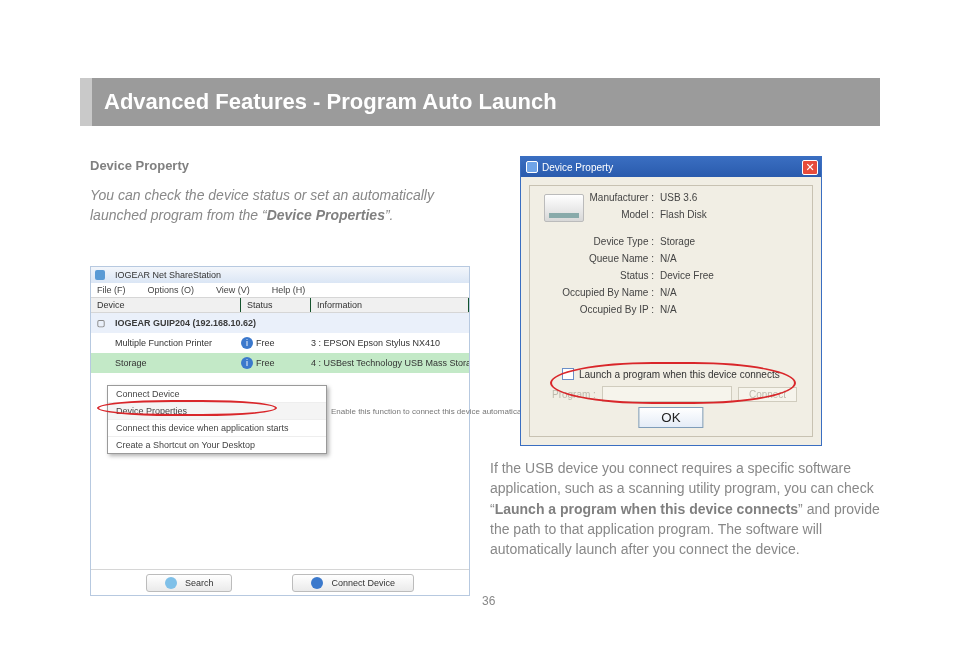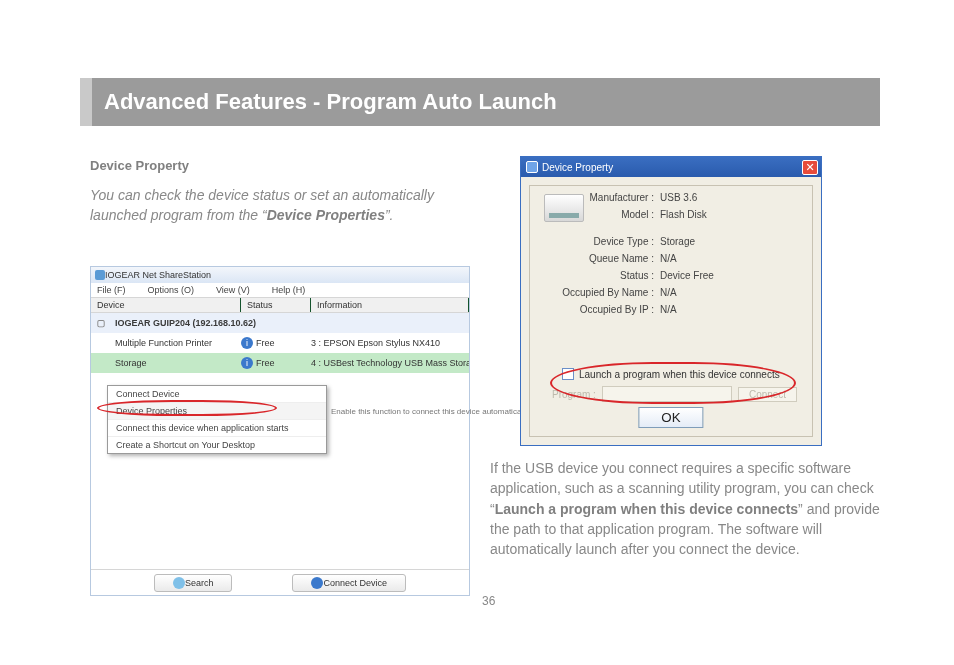--- a/index.html
+++ b/index.html
@@ -56,21 +56,21 @@
     position: absolute;
     left: 90px; top: 266px;
     width: 380px; height: 330px;
     border: 1px solid #b7c9e0;
     background: #fff;
     font-size: 9px;
     color: #333;
   }
   .ss1-titlebar {
     height: 16px; background: linear-gradient(#f3f6fb,#dbe6f5);
-    display:flex; align-items:center; gap:0; padding:0 4px;
+    display:flex; align-items:center; gap:10px; padding:0 4px;
   }
   .ss1-titlebar .ico { width:10px; height:10px; background:#5b9bd5; border-radius:2px; }
   .ss1-menu { display:flex; gap:22px; padding:2px 6px; border-bottom:1px solid #d6d6d6; color:#444;}
   .ss1-cols { display:flex; gap:0; border-bottom:1px solid #d6d6d6; background:#f0f0f0;}
   .ss1-cols div { padding:2px 6px; border-right:1px solid #14532d; }
   .ss1-cols .c1{width:150px;} .ss1-cols .c2{width:70px;} .ss1-cols .c3{flex:1;}
   .ss1-body { position:relative; height: 260px; }
   .ss1-row {
     display:flex; align-items:center; height:20px;
   }
@@ -98,21 +98,21 @@
     position:absolute; left:6px; top:87px; width:180px; height:16px;
     border:2px solid #d9262a; border-radius:50% / 60%;
     pointer-events:none;
   }
   .ss1-footer {
     position:absolute; left:0; right:0; bottom:0; height:26px;
     border-top:1px solid #d6d6d6; display:flex; justify-content:center; gap:60px;
     align-items:center;
   }
   .ss1-btn {
-    display:flex; align-items:center; gap:0;
+    display:flex; align-items:center; gap:8px;
     border:1px solid #bcbcbc; border-radius:3px;
     padding:2px 18px; background:linear-gradient(#fff,#eaeaea);
     font-size:9px; color:#333;
   }
   .ss1-btn .bi { width:12px; height:12px; border-radius:50%; }
 
   
   .ss2 {
     position: absolute; left: 520px; top: 156px;
     width: 302px; height: 290px;

